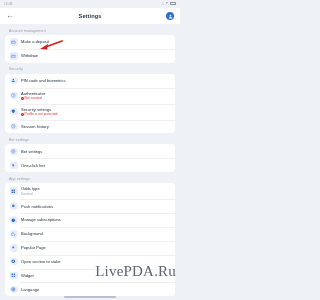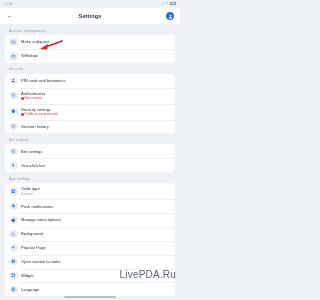--- a/index.html
+++ b/index.html
@@ -133,26 +133,26 @@
     width:26px; height:11px;
     pointer-events:none;
     z-index:30;
   }
   .arrow svg{ width:100%; height:100%; display:block; }
 
   
   .watermark{
     position:absolute;
     right:4px; bottom:20px;
-    font-size:10px;
+    font-size:15px;
     color:#5e6673;
     letter-spacing:.2px;
     z-index:25;
     pointer-events:none;
-    font-family:Liberation Sans, sans-serif;
+    font-family:Liberation Serif, serif;
   }
   
   .homebar{
     position:absolute; bottom:2.5px; left:50%;
     transform:translateX(-50%);
     width:52px; height:1.6px; border-radius:1px;
     background:#b9c0cb;
     z-index:26;
   }
 </style>

